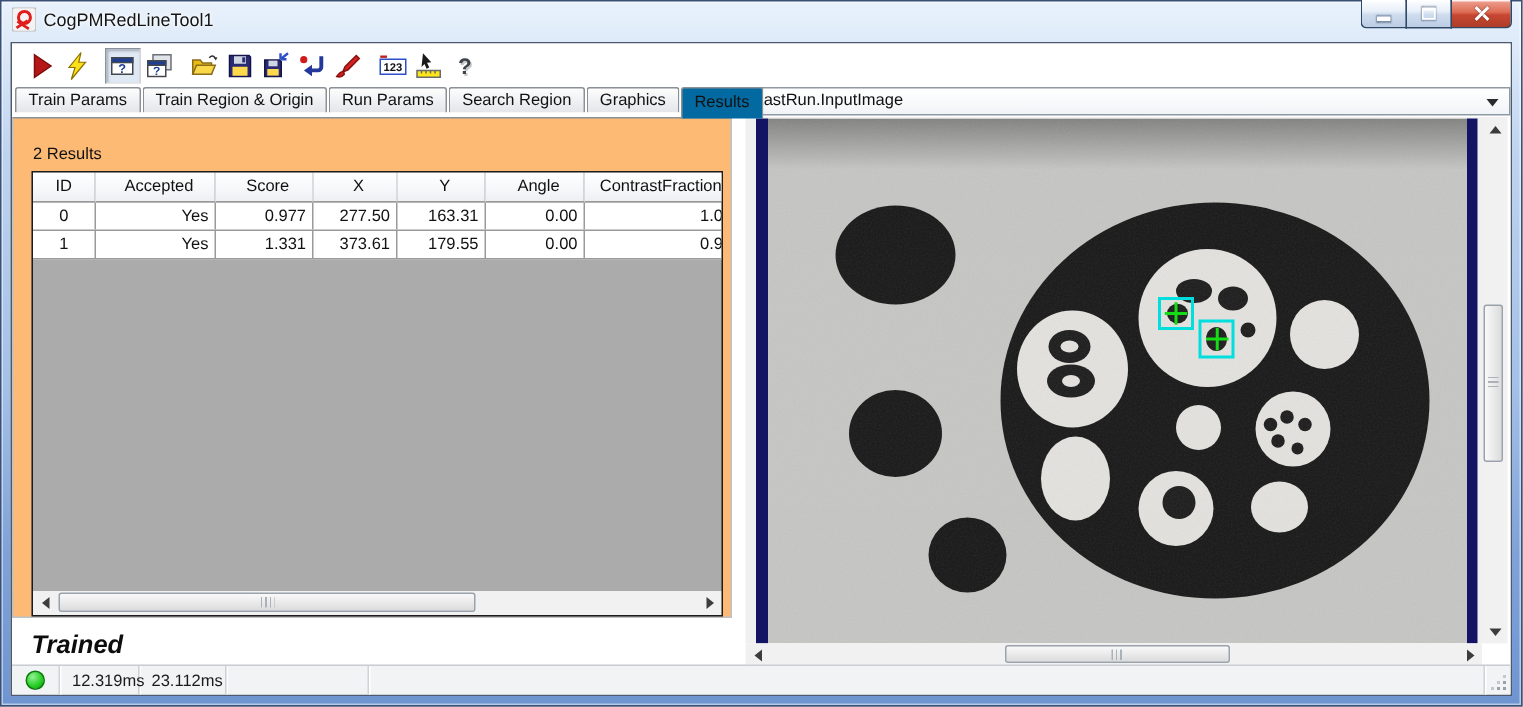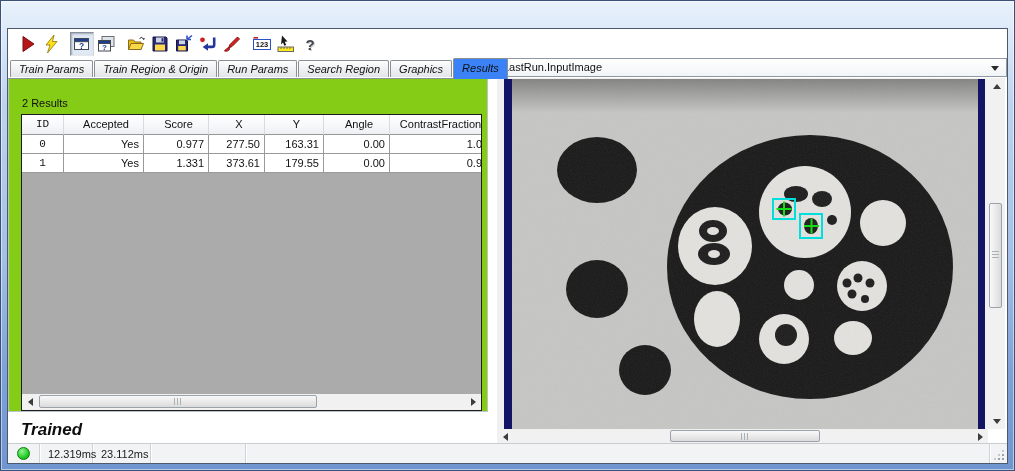--- a/index.html
+++ b/index.html
@@ -28,39 +28,39 @@
   .client{position:absolute;left:7px;top:28px;width:1001px;height:436px;background:#fff;border:1px solid #4d5a6b;}
   
   .toolbar{position:absolute;left:0;top:0;width:100%;height:29px;background:#fff;display:flex;align-items:center;padding-left:8px;}
   .tbtn{width:24px;height:24px;display:flex;align-items:center;justify-content:center;flex:none;}
   .tbtn.pressed{background:#dfe9f6;border:1px solid #89919c;border-bottom-color:#e8e8e8;border-right-color:#d5d5d5;
     box-shadow:inset 1px 1px 2px rgba(0,0,0,.28);}
   .gap{margin-left:6px;}
   
   .main{position:absolute;left:0;top:29px;width:999px;height:386px;background:#fff;}
   .left-panel{position:absolute;left:0;top:0;width:482px;height:386px;}
-  .tabs{position:absolute;left:2px;top:0;height:20px;display:flex;align-items:center;z-index:4;font-style:italic;}
+  .tabs{position:absolute;left:2px;top:0;height:20px;display:flex;align-items:flex-start;z-index:4;}
   .tab{height:17px;line-height:16px;padding:0 8px;font-size:11px;color:#111;white-space:nowrap;
     background:linear-gradient(180deg,#fdfdfd,#f1f2f4 45%,#e3e5e9);border:1px solid #8b9097;border-bottom:none;
     border-radius:2px 2px 0 0;margin-right:1px;}
-  .tab.active{height:21px;line-height:19px;background:#3b82f6;position:relative;margin-bottom:-1px;z-index:5;}
-  .tabpage{position:absolute;left:0;top:20px;width:480px;height:334px;background:#84cc16;
+  .tab.active{height:21px;line-height:19px;background:#0369a1;position:relative;margin-bottom:-1px;z-index:5;}
+  .tabpage{position:absolute;left:0;top:20px;width:480px;height:334px;background:#fdba74;
     border:1px solid #bcc2c9;border-top-color:#8b9097;}
   .results-count{position:absolute;left:13px;top:18px;font-size:11px;color:#111;}
   
   .grid{position:absolute;left:12px;top:35px;width:461px;height:297px;border:1px solid #1c1c1c;background:#ababab;overflow:hidden;}
   .grid-header{display:flex;height:20px;}
   .gh{flex:none;background:linear-gradient(180deg,#ffffff,#f7f8fa 55%,#edeff2);border-right:1px solid #d8dbdf;
     border-bottom:1px solid #989898;font-size:11px;line-height:19px;padding-left:5px;color:#111;white-space:nowrap;overflow:hidden;text-align:center;}
   .gh.center{text-align:center;padding-left:0;}
   .grid-row{display:flex;height:19px;background:#fff;border-bottom:1px solid #9a9a9a;}
   .gc{flex:none;border-right:1px solid #9a9a9a;font-size:11px;line-height:18px;text-align:right;padding-right:4px;
     white-space:nowrap;overflow:hidden;color:#111;}
   .gc.center{text-align:center;padding-right:0;}
-  .c0{width:42px;font-family:Liberation Mono, monospace;} .c1{width:80px;} .c2{width:65px;} .c3{width:56px;} .c4{width:59px;} .c5{width:66px;} .c6{width:96px;border-right:none;}
+  .c0{width:42px;} .c1{width:80px;} .c2{width:65px;} .c3{width:56px;} .c4{width:59px;} .c5{width:66px;} .c6{width:96px;border-right:none;}
   
   .sbar{background:#f1f1f1;position:absolute;}
   .sb-btn{position:absolute;width:16px;height:100%;display:flex;align-items:center;justify-content:center;}
   .sb-btn.vert{width:100%;height:16px;}
   .tri-l{width:0;height:0;border-top:4px solid transparent;border-bottom:4px solid transparent;border-right:5px solid #3c3c3c;}
   .tri-r{width:0;height:0;border-top:4px solid transparent;border-bottom:4px solid transparent;border-left:5px solid #3c3c3c;}
   .tri-u{width:0;height:0;border-left:4px solid transparent;border-right:4px solid transparent;border-bottom:5px solid #3c3c3c;}
   .tri-d{width:0;height:0;border-left:4px solid transparent;border-right:4px solid transparent;border-top:5px solid #3c3c3c;}
   .thumb-h{position:absolute;top:1px;height:13px;border:1px solid #9aa3ac;border-radius:2px;
     background:linear-gradient(180deg,#f9f9f9,#ececec 45%,#dbdbdb);display:flex;align-items:center;justify-content:center;}
@@ -91,20 +91,39 @@
   .edge-bar{position:absolute;top:1px;height:350px;background:#141465;}
   .scene{position:absolute;left:15px;top:1px;}
   .vscroll{left:491px;top:20px;width:17px;height:351px;}
   .rp-hscroll{left:0;top:371px;width:491px;height:15px;}
 </style>
 </head>
 <body>
 
 <div class="window">
 
+  <div class="titlebar">
+    <svg class="title-icon" viewBox="0 0 16 16" width="16" height="16">
+      <rect width="16" height="16" rx="2" fill="#f3f3f3" stroke="#bcbcbc"></rect>
+      <circle cx="8.3" cy="6.6" r="4" fill="none" stroke="#e01c1c" stroke-width="2"></circle>
+      <path d="M3,13.6 L10.4,8.8 M3.6,9.2 L11.2,14.2" stroke="#e01c1c" stroke-width="1.8" fill="none"></path>
+    </svg>
+    <span class="title-text">CogPMRedLineTool1</span>
+    <div class="cap-group">
+      <div class="cbtn first">
+          <div class="glyph-min"></div>
+        </div>
+      <div class="cbtn">
+          <div class="glyph-max"></div>
+        </div>
+      <div class="cbtn close">
+          <div class="glyph-x"></div>
+        </div>
+    </div>
+  </div>
 
   <div class="client">
 
     <div class="toolbar">
       <div class="tbtn">
         <svg width="20" height="20" viewBox="0 0 20 20">
             <polygon points="5,2.5 16,10 5,17.5" fill="#b51616" stroke="#7c0e0e"></polygon>
           </svg>
       </div>
       <div class="tbtn">

